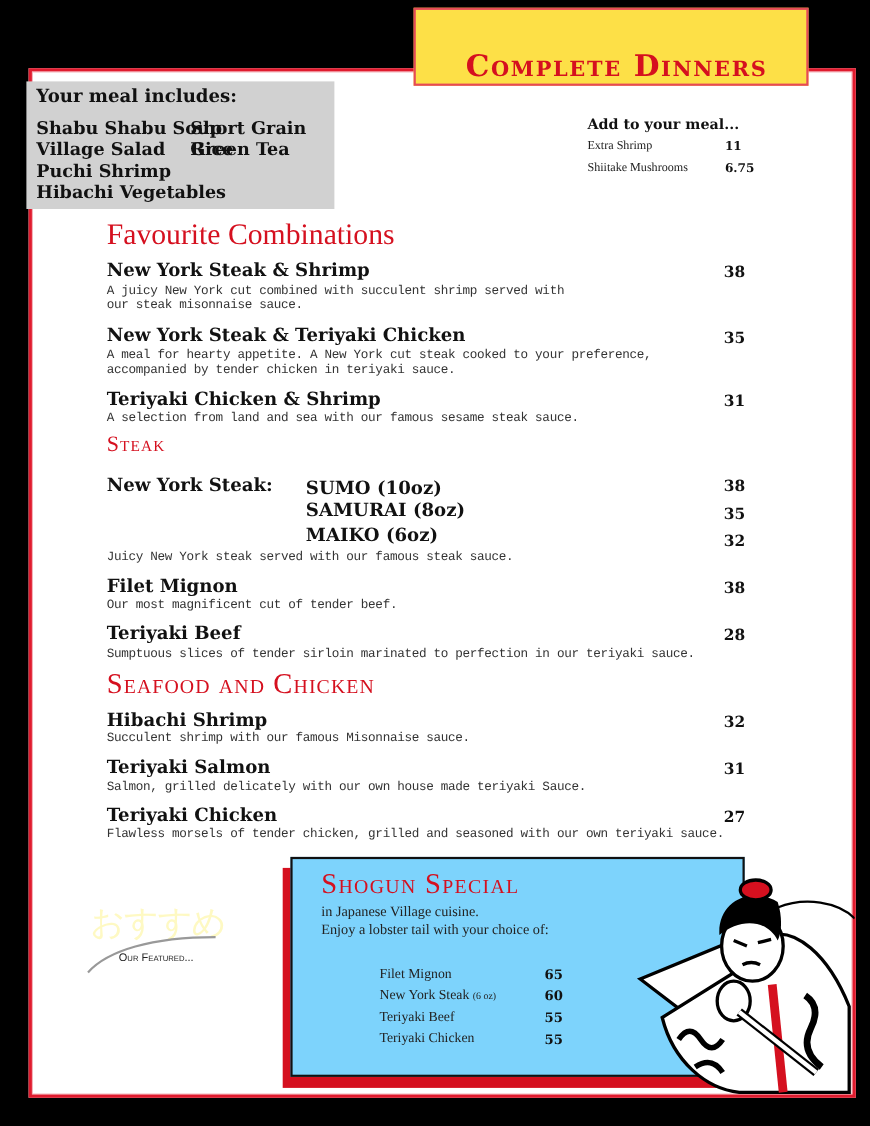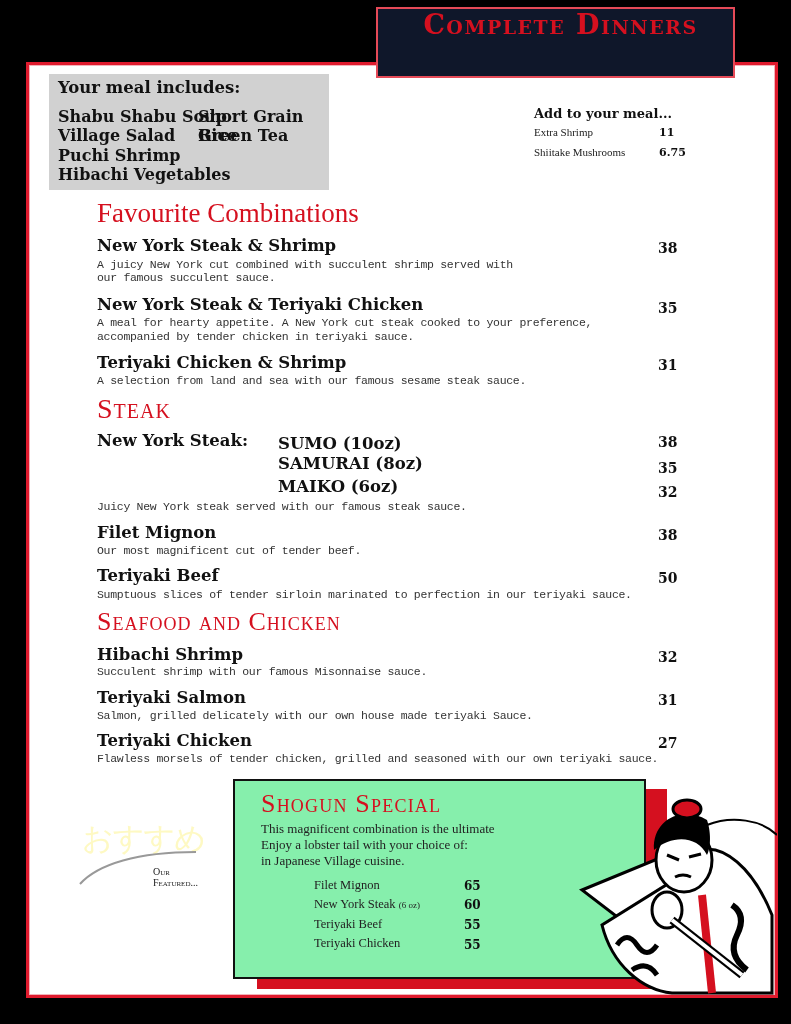--- a/index.html
+++ b/index.html
@@ -1,35 +1,35 @@
 <!DOCTYPE html>
 <html><head>
 <meta charset="utf-8">
 <style>
   html, body { margin:0; padding:0; }
   body { width:791px; height:1024px; background:#000; position:relative; overflow:hidden; font-family:"DejaVu Serif", serif; color:#111; }
   .page { position:absolute; left:26px; top:62px; width:746px; height:930px; background:#fff; border:3px solid #e01b2e; box-shadow: inset 0 0 0 1px #f3b3ba; }
-  .title-box { position:absolute; left:376px; top:7px; width:359px; height:71px; background:#0f172a; border:2px solid #e54a57; box-sizing:border-box; z-index:3; display:flex; align-items:flex-start; justify-content:center; }
+  .title-box { position:absolute; left:376px; top:7px; width:359px; height:71px; background:#fde047; border:2px solid #e54a57; box-sizing:border-box; z-index:3; display:flex; align-items:flex-end; justify-content:center; }
   .title-box span { font-family:"DejaVu Serif", serif; font-weight:bold; color:#d5101f; font-variant:small-caps; font-size:27px; letter-spacing:1.5px; padding-left:10px; }
-  .includes { position:absolute; left:49px; top:74px; width:280px; height:116px; background:#d1d1d1; z-index:2; }
+  .includes { position:absolute; left:24px; top:74px; width:280px; height:116px; background:#d1d1d1; z-index:2; }
   .includes h3 { margin:0; position:absolute; left:9px; top:4px; font-size:16.5px; font-weight:bold; }
   .inc-item { position:absolute; font-size:16px; font-weight:bold; }
   .addon-title { position:absolute; left:534px; top:106px; font-size:13px; font-weight:bold; }
   .addon-name { position:absolute; left:534px; font-size:11px; font-family:"Liberation Serif", serif; color:#222; }
   .addon-price { position:absolute; left:659px; font-size:11px; font-weight:bold; }
   .sec-title { position:absolute; left:97px; color:#d5101f; font-family:"Liberation Serif", serif; }
   .sec-title.caps { font-variant:small-caps; letter-spacing:1px; }
   .item-name { position:absolute; left:97px; font-weight:bold; font-size:16.5px; font-family:"DejaVu Serif", serif; white-space:nowrap; }
   .item-desc { position:absolute; left:97px; font-size:11.5px; line-height:13px; font-family:"Liberation Mono", monospace; color:#333; letter-spacing:-0.3px; white-space:nowrap; }
   .item-price { position:absolute; left:658px; font-weight:bold; font-size:14px; font-family:"DejaVu Serif", serif; }
   .featured { position:absolute; left:78px; top:818px; width:130px; height:70px; }
   .featured .jp { position:absolute; left:4px; top:0; font-size:31px; color:#fef9c3; font-family:"DejaVu Sans", sans-serif; letter-spacing:-1px; }
-  .featured .en { position:absolute; left:30px; top:48px; font-size:10px; font-variant:small-caps; color:#222; font-family:Liberation Serif, serif;margin-left:45px; }
+  .featured .en { position:absolute; left:30px; top:48px; font-size:10px; font-variant:small-caps; color:#222; font-family:Liberation Sans, sans-serif; }
   .shogun-shadow { position:absolute; left:257px; top:789px; width:410px; height:200px; background:#d5101f; z-index:1; }
-  .shogun { position:absolute; left:233px; top:779px; width:413px; height:200px; background:#86efac; border:2px solid #111; box-sizing:border-box; z-index:2; }
+  .shogun { position:absolute; left:264px; top:779px; width:413px; height:200px; background:#7dd3fc; border:2px solid #111; box-sizing:border-box; z-index:2; }
   .shogun h2 { position:absolute; left:26px; top:8px; margin:0; font-family:"Liberation Serif", serif; font-weight:normal; color:#d5101f; font-variant:small-caps; font-size:26px; letter-spacing:1.2px; }
   .shogun .intro { position:absolute; left:26px; top:40px; font-family:"Liberation Serif", serif; font-size:13px; line-height:16px; color:#222; width:300px; }
   .sg-name { position:absolute; left:79px; font-family:"Liberation Serif", serif; font-size:12.5px; color:#222; }
   .sg-name small { font-size:9px; }
   .sg-price { position:absolute; left:229px; font-weight:bold; font-size:12px; }
   .samurai { position:absolute; left:572px; top:795px; width:205px; height:200px; z-index:4; }
 </style>
 </head>
 <body>
 
@@ -53,48 +53,48 @@
 <div class="addon-name" style="top:126px">Extra Shrimp</div>
 <div class="addon-price" style="top:126px">11</div>
 <div class="addon-name" style="top:146px">Shiitake Mushrooms</div>
 <div class="addon-price" style="top:146px">6.75</div>
 
 <div class="sec-title" style="top:198px;font-size:27px">Favourite Combinations</div>
 
 <div class="item-name" style="top:236px">New York Steak &amp; Shrimp</div>
 <div class="item-price" style="top:240px">38</div>
 <div class="item-desc" style="top:258px">A juicy New York cut combined with succulent shrimp served with</div>
-<div class="item-desc" style="top:271px">our famous succulent sauce.</div>
+<div class="item-desc" style="top:271px">our steak misonnaise sauce.</div>
 
 <div class="item-name" style="top:295px">New York Steak &amp; Teriyaki Chicken</div>
 <div class="item-price" style="top:300px">35</div>
 <div class="item-desc" style="top:316px">A meal for hearty appetite. A New York cut steak cooked to your preference,</div>
 <div class="item-desc" style="top:330px">accompanied by tender chicken in teriyaki sauce.</div>
 
 <div class="item-name" style="top:353px">Teriyaki Chicken &amp; Shrimp</div>
 <div class="item-price" style="top:357px">31</div>
 <div class="item-desc" style="top:374px">A selection from land and sea with our famous sesame steak sauce.</div>
 
-<div class="sec-title caps" style="top:393px;font-size:28px">Steak</div>
+<div class="sec-title caps" style="top:393px;font-size:20px">Steak</div>
 
 <div class="item-name" style="top:431px">New York Steak:</div>
 <div class="item-name" style="top:434px;left:278px">SUMO (10oz)</div>
 <div class="item-price" style="top:434px">38</div>
 <div class="item-name" style="top:454px;left:278px">SAMURAI (8oz)</div>
 <div class="item-price" style="top:460px">35</div>
 <div class="item-name" style="top:477px;left:278px">MAIKO (6oz)</div>
 <div class="item-price" style="top:484px">32</div>
 <div class="item-desc" style="top:500px">Juicy New York steak served with our famous steak sauce.</div>
 
 <div class="item-name" style="top:523px">Filet Mignon</div>
 <div class="item-price" style="top:527px">38</div>
 <div class="item-desc" style="top:544px">Our most magnificent cut of tender beef.</div>
 
 <div class="item-name" style="top:566px">Teriyaki Beef</div>
-<div class="item-price" style="top:570px">50</div>
+<div class="item-price" style="top:570px">28</div>
 <div class="item-desc" style="top:588px">Sumptuous slices of tender sirloin marinated to perfection in our teriyaki sauce.</div>
 
 <div class="sec-title caps" style="top:607px;font-size:26px">Seafood and Chicken</div>
 
 <div class="item-name" style="top:645px">Hibachi Shrimp</div>
 <div class="item-price" style="top:649px">32</div>
 <div class="item-desc" style="top:665px">Succulent shrimp with our famous Misonnaise sauce.</div>
 
 <div class="item-name" style="top:688px">Teriyaki Salmon</div>
 <div class="item-price" style="top:692px">31</div>
@@ -109,23 +109,22 @@
   <svg style="position:absolute;left:0;top:28px" width="130" height="40" viewBox="0 0 130 40">
     <path d="M2 38 C 20 18, 60 6, 118 6" stroke="#999" stroke-width="2" fill="none"></path>
   </svg>
   <div class="en">Our Featured...</div>
 </div>
 
 <div class="shogun-shadow"></div>
 <div class="shogun">
   <h2>Shogun Special</h2>
   <div class="intro">
-    <div>This magnificent combination is the ultimate</div>
+    <div>in Japanese Village cuisine.</div>
     <div>Enjoy a lobster tail with your choice of:</div>
-    <div>in Japanese Village cuisine.</div>
   </div>
   <div class="sg-name" style="top:97px"><span>Filet Mignon</span></div>
   <div class="sg-price" style="top:98px">65</div>
   <div class="sg-name" style="top:116px"><span>New York Steak</span> <small>(6 oz)</small></div>
   <div class="sg-price" style="top:117px">60</div>
   <div class="sg-name" style="top:136px"><span>Teriyaki Beef</span></div>
   <div class="sg-price" style="top:137px">55</div>
   <div class="sg-name" style="top:155px"><span>Teriyaki Chicken</span></div>
   <div class="sg-price" style="top:157px">55</div>
 </div>

